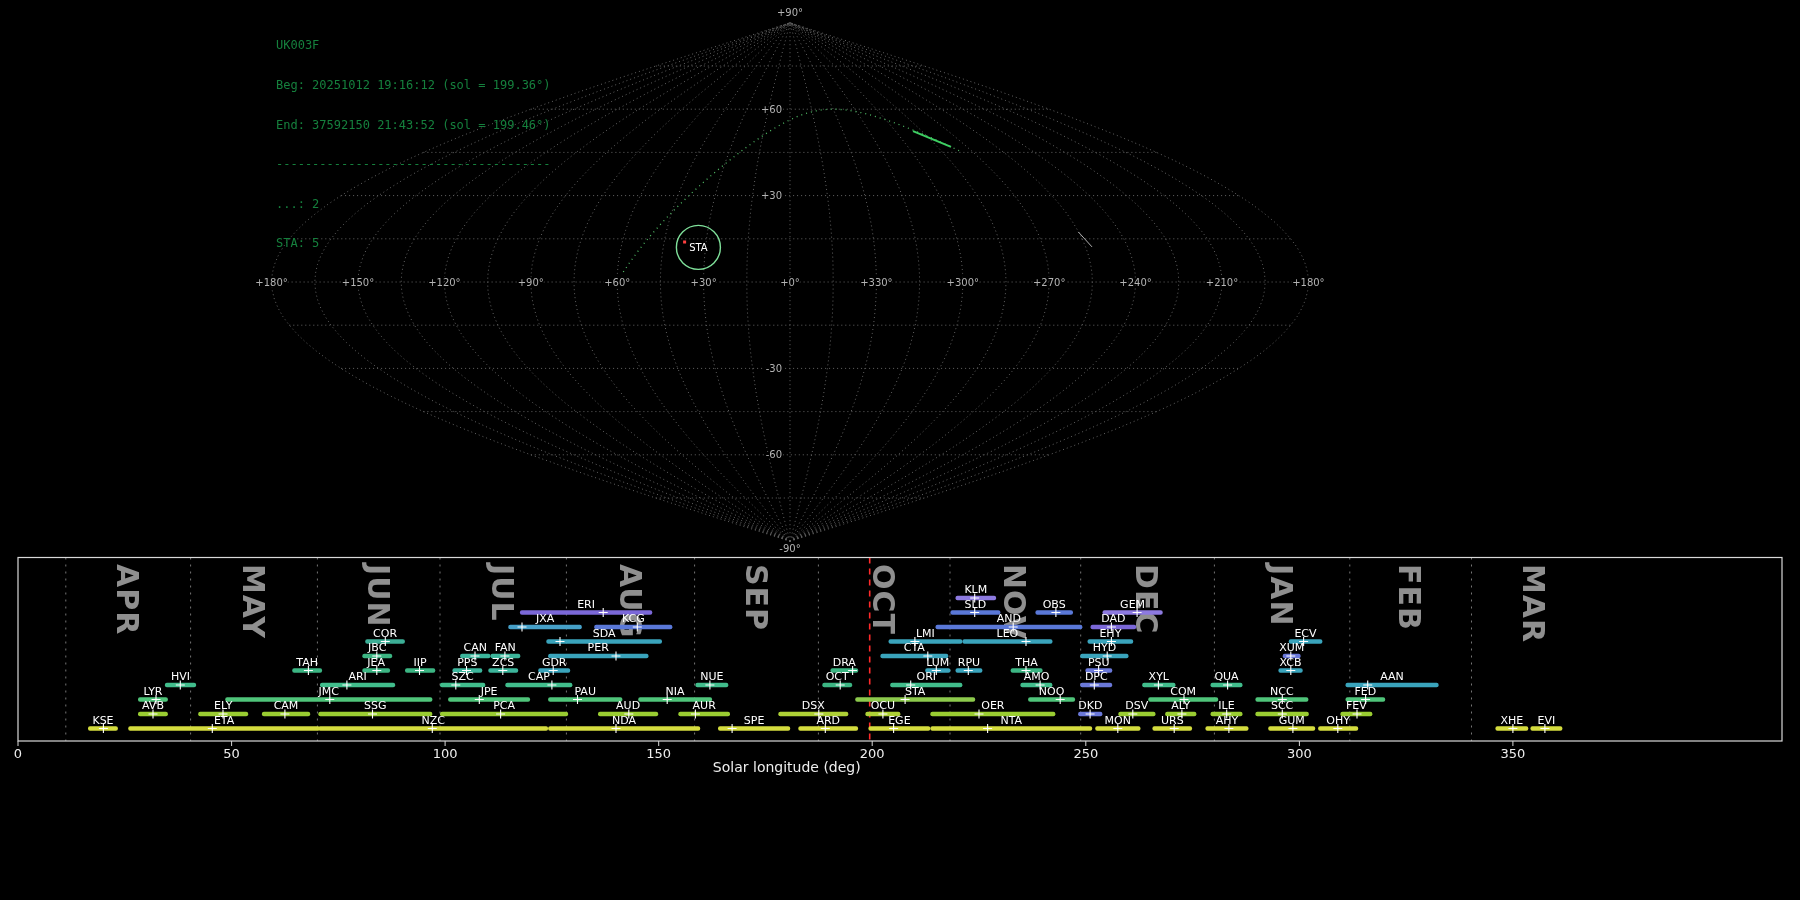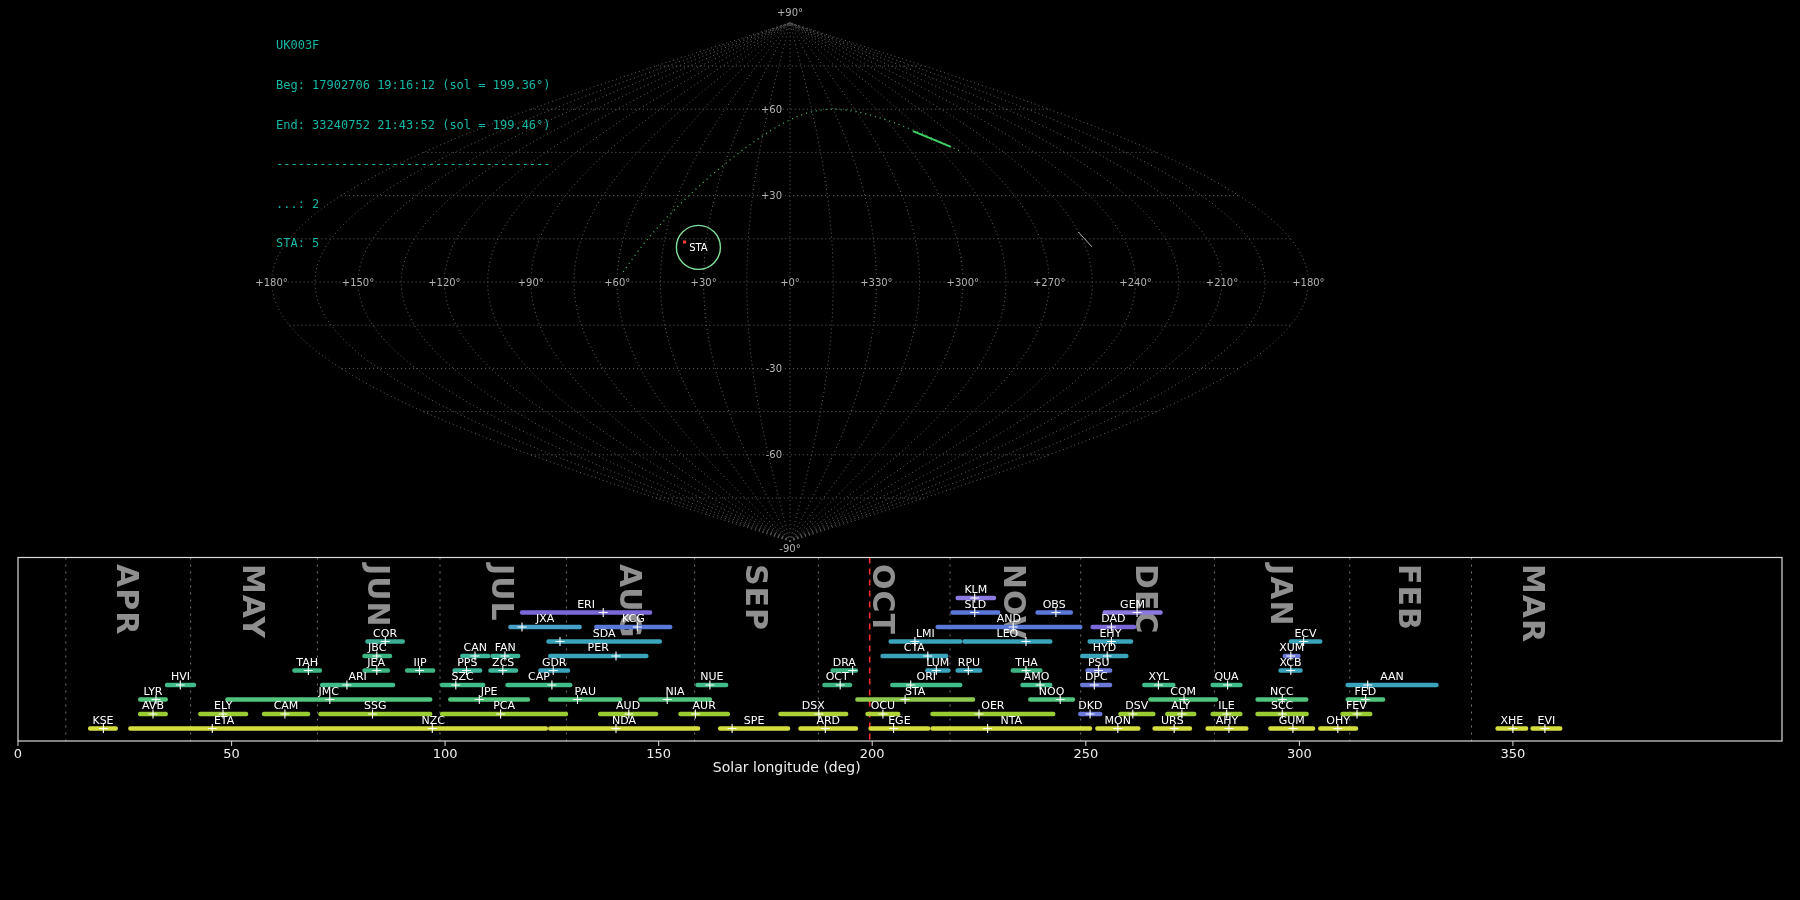--- a/index.html
+++ b/index.html
@@ -1,21 +1,21 @@
 <!DOCTYPE html>
 <html><head>
 <meta charset="utf-8">
 <style>
   html,body{margin:0;padding:0;background:#000;width:1800px;height:900px;overflow:hidden}
   .stage{position:relative;width:1800px;height:900px;background:#000}
   svg{position:absolute;left:0;display:block}
   #skymap{top:0}
   #timeline{top:556px}
   svg text{font-family:"DejaVu Sans","Liberation Sans",sans-serif}
-  .info{position:absolute;left:276px;top:13px;color:#14b8a6;
+  .info{position:absolute;left:276px;top:13px;color:#15803d;
         font:12px/13.2px "DejaVu Sans Mono","Liberation Mono",monospace;
         white-space:pre;z-index:5}
 </style>
 </head>
 <body>
 
 <div class="stage">
   <svg id="skymap" width="1800" height="556" viewBox="0 0 1800 556">
       <g stroke="#8f8f8f" stroke-width="1" stroke-dasharray="1 3" fill="none" opacity="0.7">
         <polyline points="790.0,541.2 817.1,532.6 844.2,523.9 871.1,515.3 897.8,506.6 924.2,498.0 950.2,489.4 975.8,480.7 1000.9,472.1 1025.3,463.4 1049.2,454.8 1072.3,446.2 1094.7,437.5 1116.2,428.9 1136.9,420.2 1156.6,411.6 1175.2,403.0 1192.9,394.3 1209.4,385.7 1224.8,377.0 1238.9,368.4 1251.9,359.8 1263.6,351.1 1274.0,342.5 1283.0,333.8 1290.7,325.2 1297.1,316.6 1302.0,307.9 1305.6,299.3 1307.7,290.6 1308.4,282.0 1307.7,273.4 1305.6,264.7 1302.0,256.1 1297.1,247.4 1290.7,238.8 1283.0,230.2 1274.0,221.5 1263.6,212.9 1251.9,204.2 1238.9,195.6 1224.8,187.0 1209.4,178.3 1192.9,169.7 1175.2,161.0 1156.6,152.4 1136.9,143.8 1116.2,135.1 1094.7,126.5 1072.3,117.8 1049.2,109.2 1025.3,100.6 1000.9,91.9 975.8,83.3 950.2,74.6 924.2,66.0 897.8,57.4 871.1,48.7 844.2,40.1 817.1,31.4 790.0,22.8"></polyline>
@@ -564,19 +564,19 @@
         <text x="1085.8" y="202">250</text>
         <line x1="1299.4" y1="185" x2="1299.4" y2="190" stroke="#d9d9d9"></line>
         <text x="1299.4" y="202">300</text>
         <line x1="1512.9" y1="185" x2="1512.9" y2="190" stroke="#d9d9d9"></line>
         <text x="1512.9" y="202">350</text>
         <text x="786.8" y="216" font-size="14">Solar longitude (deg)</text>
       </g>
     </svg>
   <div class="info">
     <div>UK003F</div>
-    <div>Beg: 17902706 19:16:12 (sol = 199.36°)</div>
-    <div>End: 33240752 21:43:52 (sol = 199.46°)</div>
+    <div>Beg: 20251012 19:16:12 (sol = 199.36°)</div>
+    <div>End: 37592150 21:43:52 (sol = 199.46°)</div>
     <div>--------------------------------------</div>
     <div>...: 2</div>
     <div>STA: 5</div>
   </div>
 </div>
 
 </body></html>

